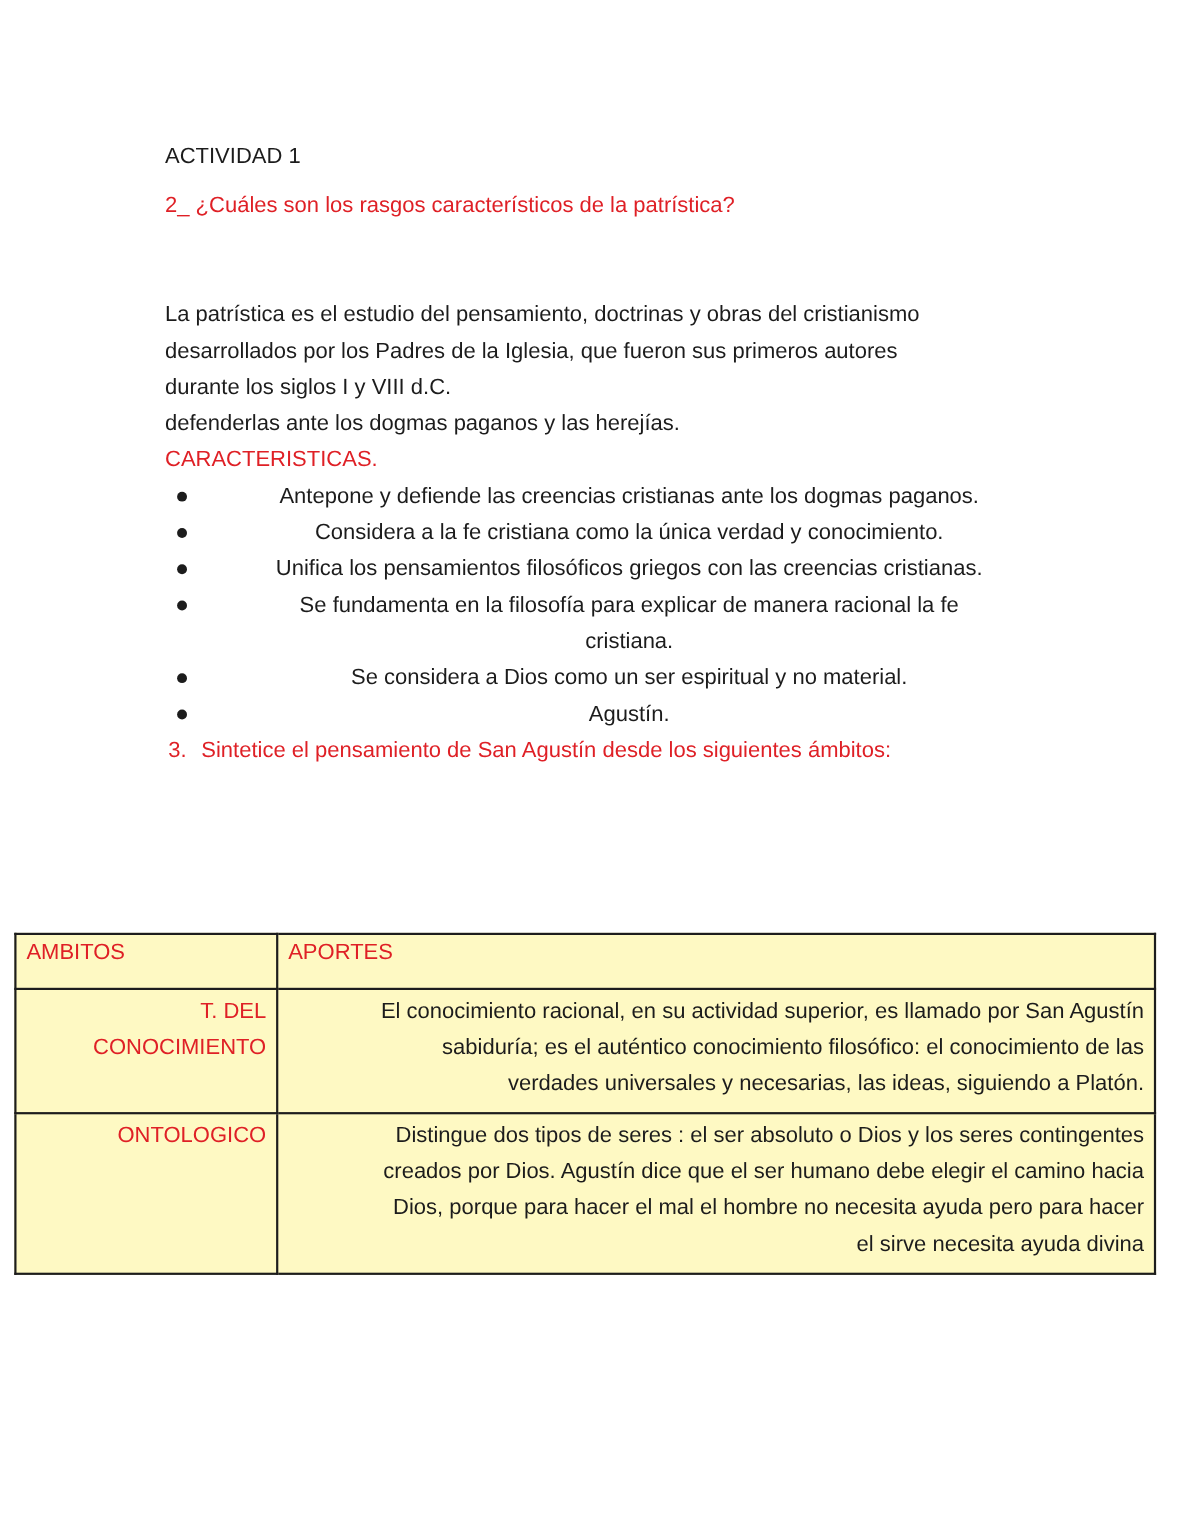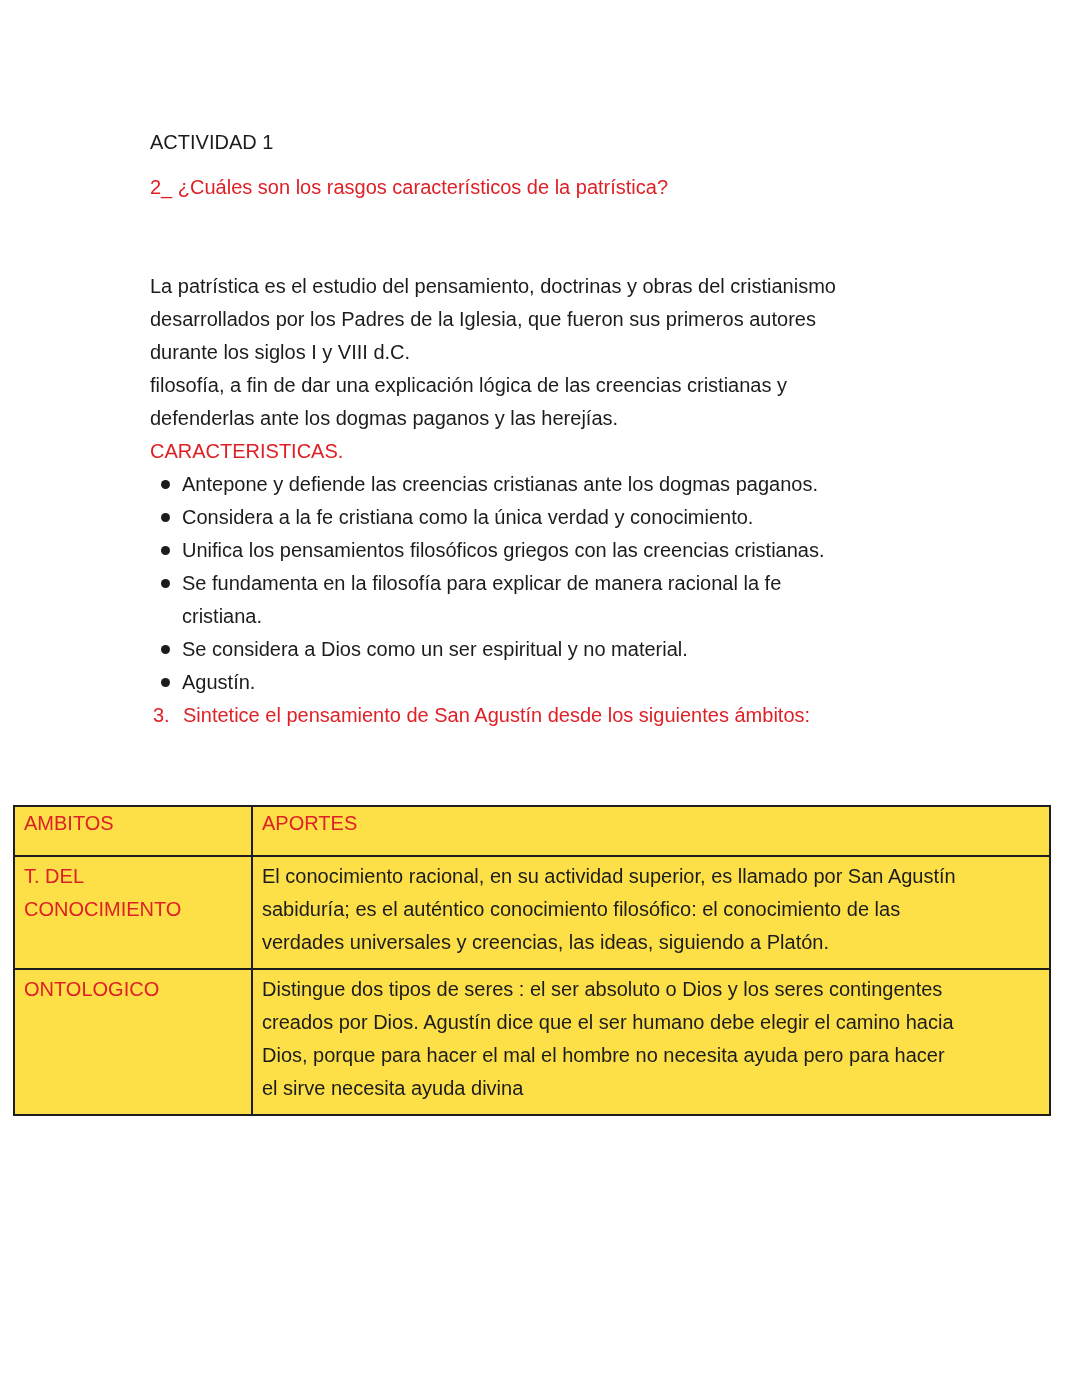--- a/index.html
+++ b/index.html
@@ -16,42 +16,43 @@
     font-size:20px;
     color:var(--ink);
     overflow:hidden;
   }
   .content{position:absolute;left:150px;top:126px;width:812px;}
   .line{line-height:33px;white-space:nowrap;}
   .title{line-height:33px;}
   .question{margin-top:12px;line-height:33px;color:var(--red);white-space:nowrap;}
   .intro{margin-top:66px;}
   .heading-red{color:var(--red);line-height:33px;}
-  ul.bullets{list-style:none;margin:0;padding:0;}
+  ul.bullets{list-style:none;margin:0;padding:0;text-align:center;}
   ul.bullets li{position:relative;padding-left:32px;}
   ul.bullets li::before{
     content:"";
     position:absolute;left:11px;top:12px;
     width:9px;height:9px;border-radius:50%;
     background:var(--ink);
   }
   .item3{position:relative;padding-left:33px;color:var(--red);line-height:33px;white-space:nowrap;}
   .item3 .num{position:absolute;left:3px;}
   table.ambitos{
-    position:absolute;left:13px;top:805px;
+    position:absolute;left:13px;top:848px;
     width:1038px;
     border-collapse:collapse;table-layout:fixed;
-    background:#fde047;
+    background:#fef9c3;
   }
   table.ambitos col.c1{width:238px;}
   table.ambitos th, table.ambitos td{
     border:2px solid var(--border);
     vertical-align:top;
     padding:3px 9px;
     overflow:hidden;
+    text-align:right;
   }
   table.ambitos thead tr{height:50px;}
   table.ambitos th{
     color:var(--red);
     font-weight:normal;
     text-align:left;
     font-size:20px;
     padding-top:5px;
   }
   table.ambitos tbody tr:nth-child(1){height:113px;}
@@ -70,21 +71,20 @@
 
     <div class="question">2_ ¿Cuáles son los rasgos característicos de la patrística?</div>
 
     <div class="intro" id="intro">
         <div class="para">
           <div class="line">La patrística es el estudio del pensamiento, doctrinas y obras del cristianismo</div>
           <div class="line">desarrollados por los Padres de la Iglesia, que fueron sus primeros autores</div>
           <div class="line">durante los siglos I y VIII d.C.</div>
         </div>
         <div class="para">
-          <div class="line">filosofía, a fin de dar una explicación lógica de las creencias cristianas y</div>
           <div class="line">defenderlas ante los dogmas paganos y las herejías.</div>
         </div>
       </div>
 
     <div class="heading-red">CARACTERISTICAS.</div>
 
     <ul class="bullets" id="bullets">
         <li>
           <div class="line">Antepone y defiende las creencias cristianas ante los dogmas paganos.</div>
         </li>
@@ -126,21 +126,21 @@
     </thead>
     <tbody id="table-body">
         <tr>
           <td class="ambito">
             <div class="line">T. DEL</div>
             <div class="line">CONOCIMIENTO</div>
           </td>
           <td class="aporte">
             <div class="line">El conocimiento racional, en su actividad superior, es llamado por San Agustín</div>
             <div class="line">sabiduría; es el auténtico conocimiento filosófico: el conocimiento de las</div>
-            <div class="line">verdades universales y creencias, las ideas, siguiendo a Platón.</div>
+            <div class="line">verdades universales y necesarias, las ideas, siguiendo a Platón.</div>
           </td>
         </tr>
         <tr>
           <td class="ambito">
             <div class="line">ONTOLOGICO</div>
           </td>
           <td class="aporte">
             <div class="line">Distingue dos tipos de seres : el ser absoluto o Dios y los seres contingentes</div>
             <div class="line">creados por Dios. Agustín dice que el ser humano debe elegir el camino hacia</div>
             <div class="line">Dios, porque para hacer el mal el hombre no necesita ayuda pero para hacer</div>

